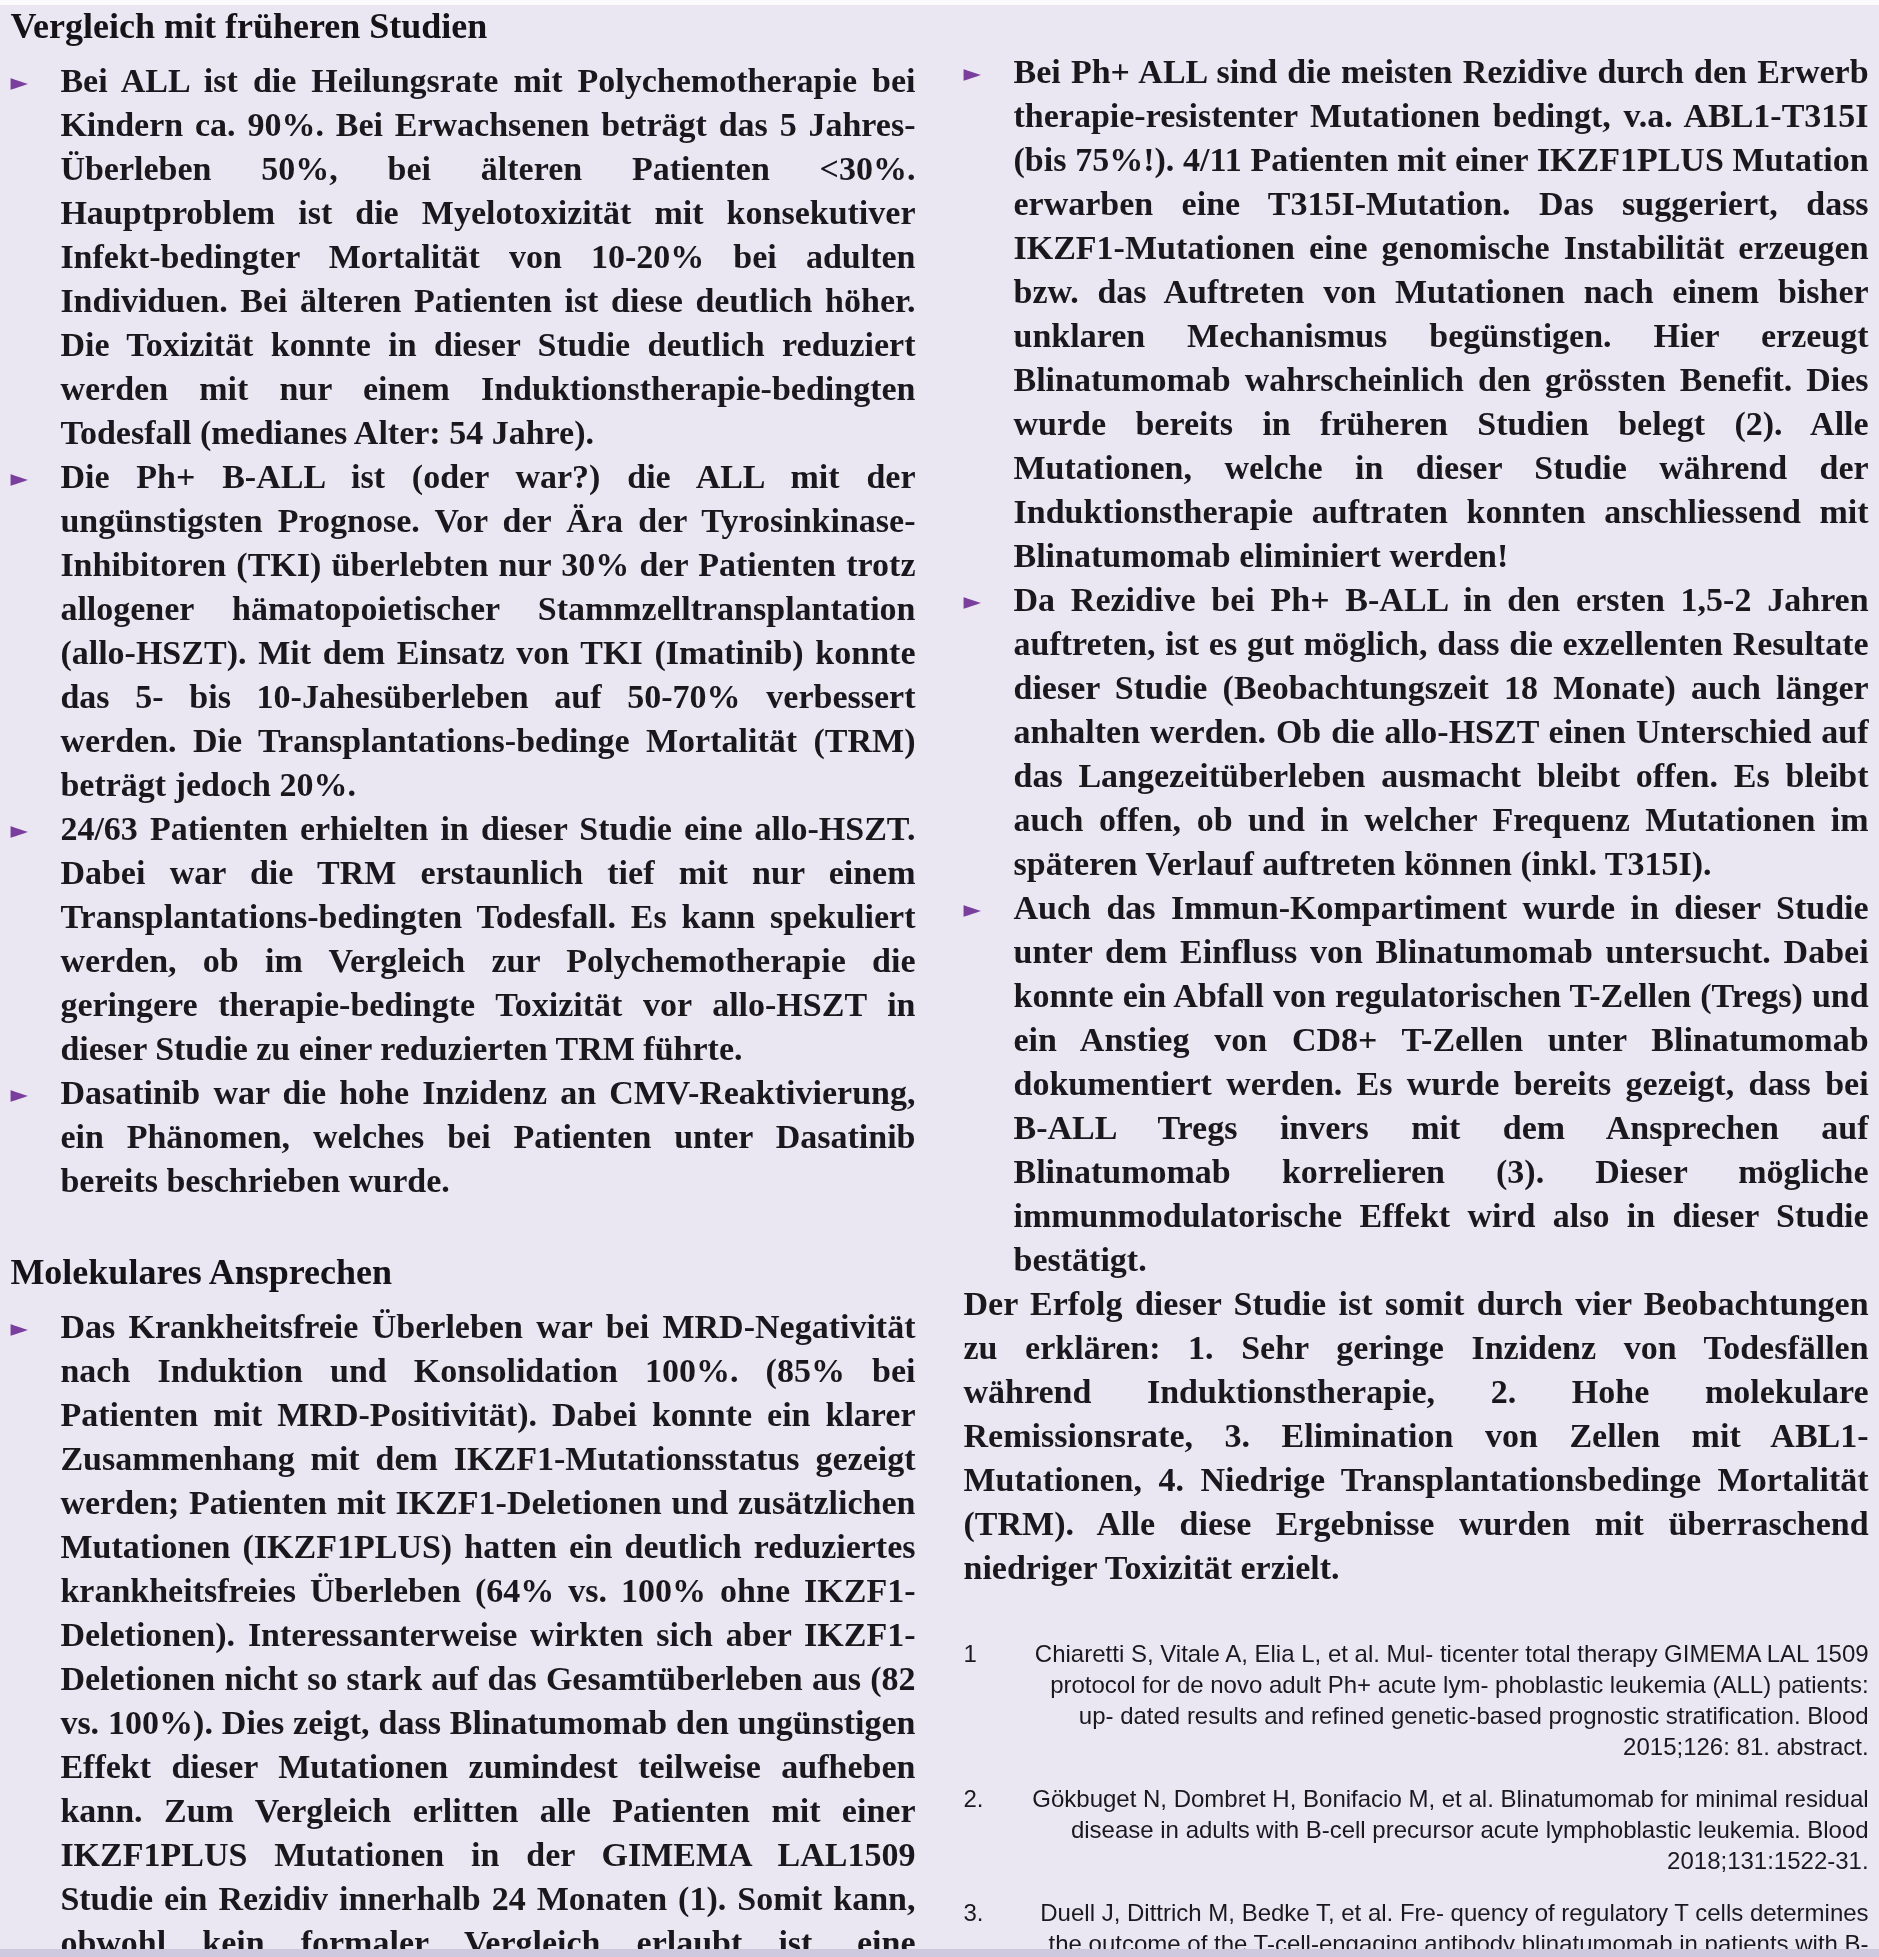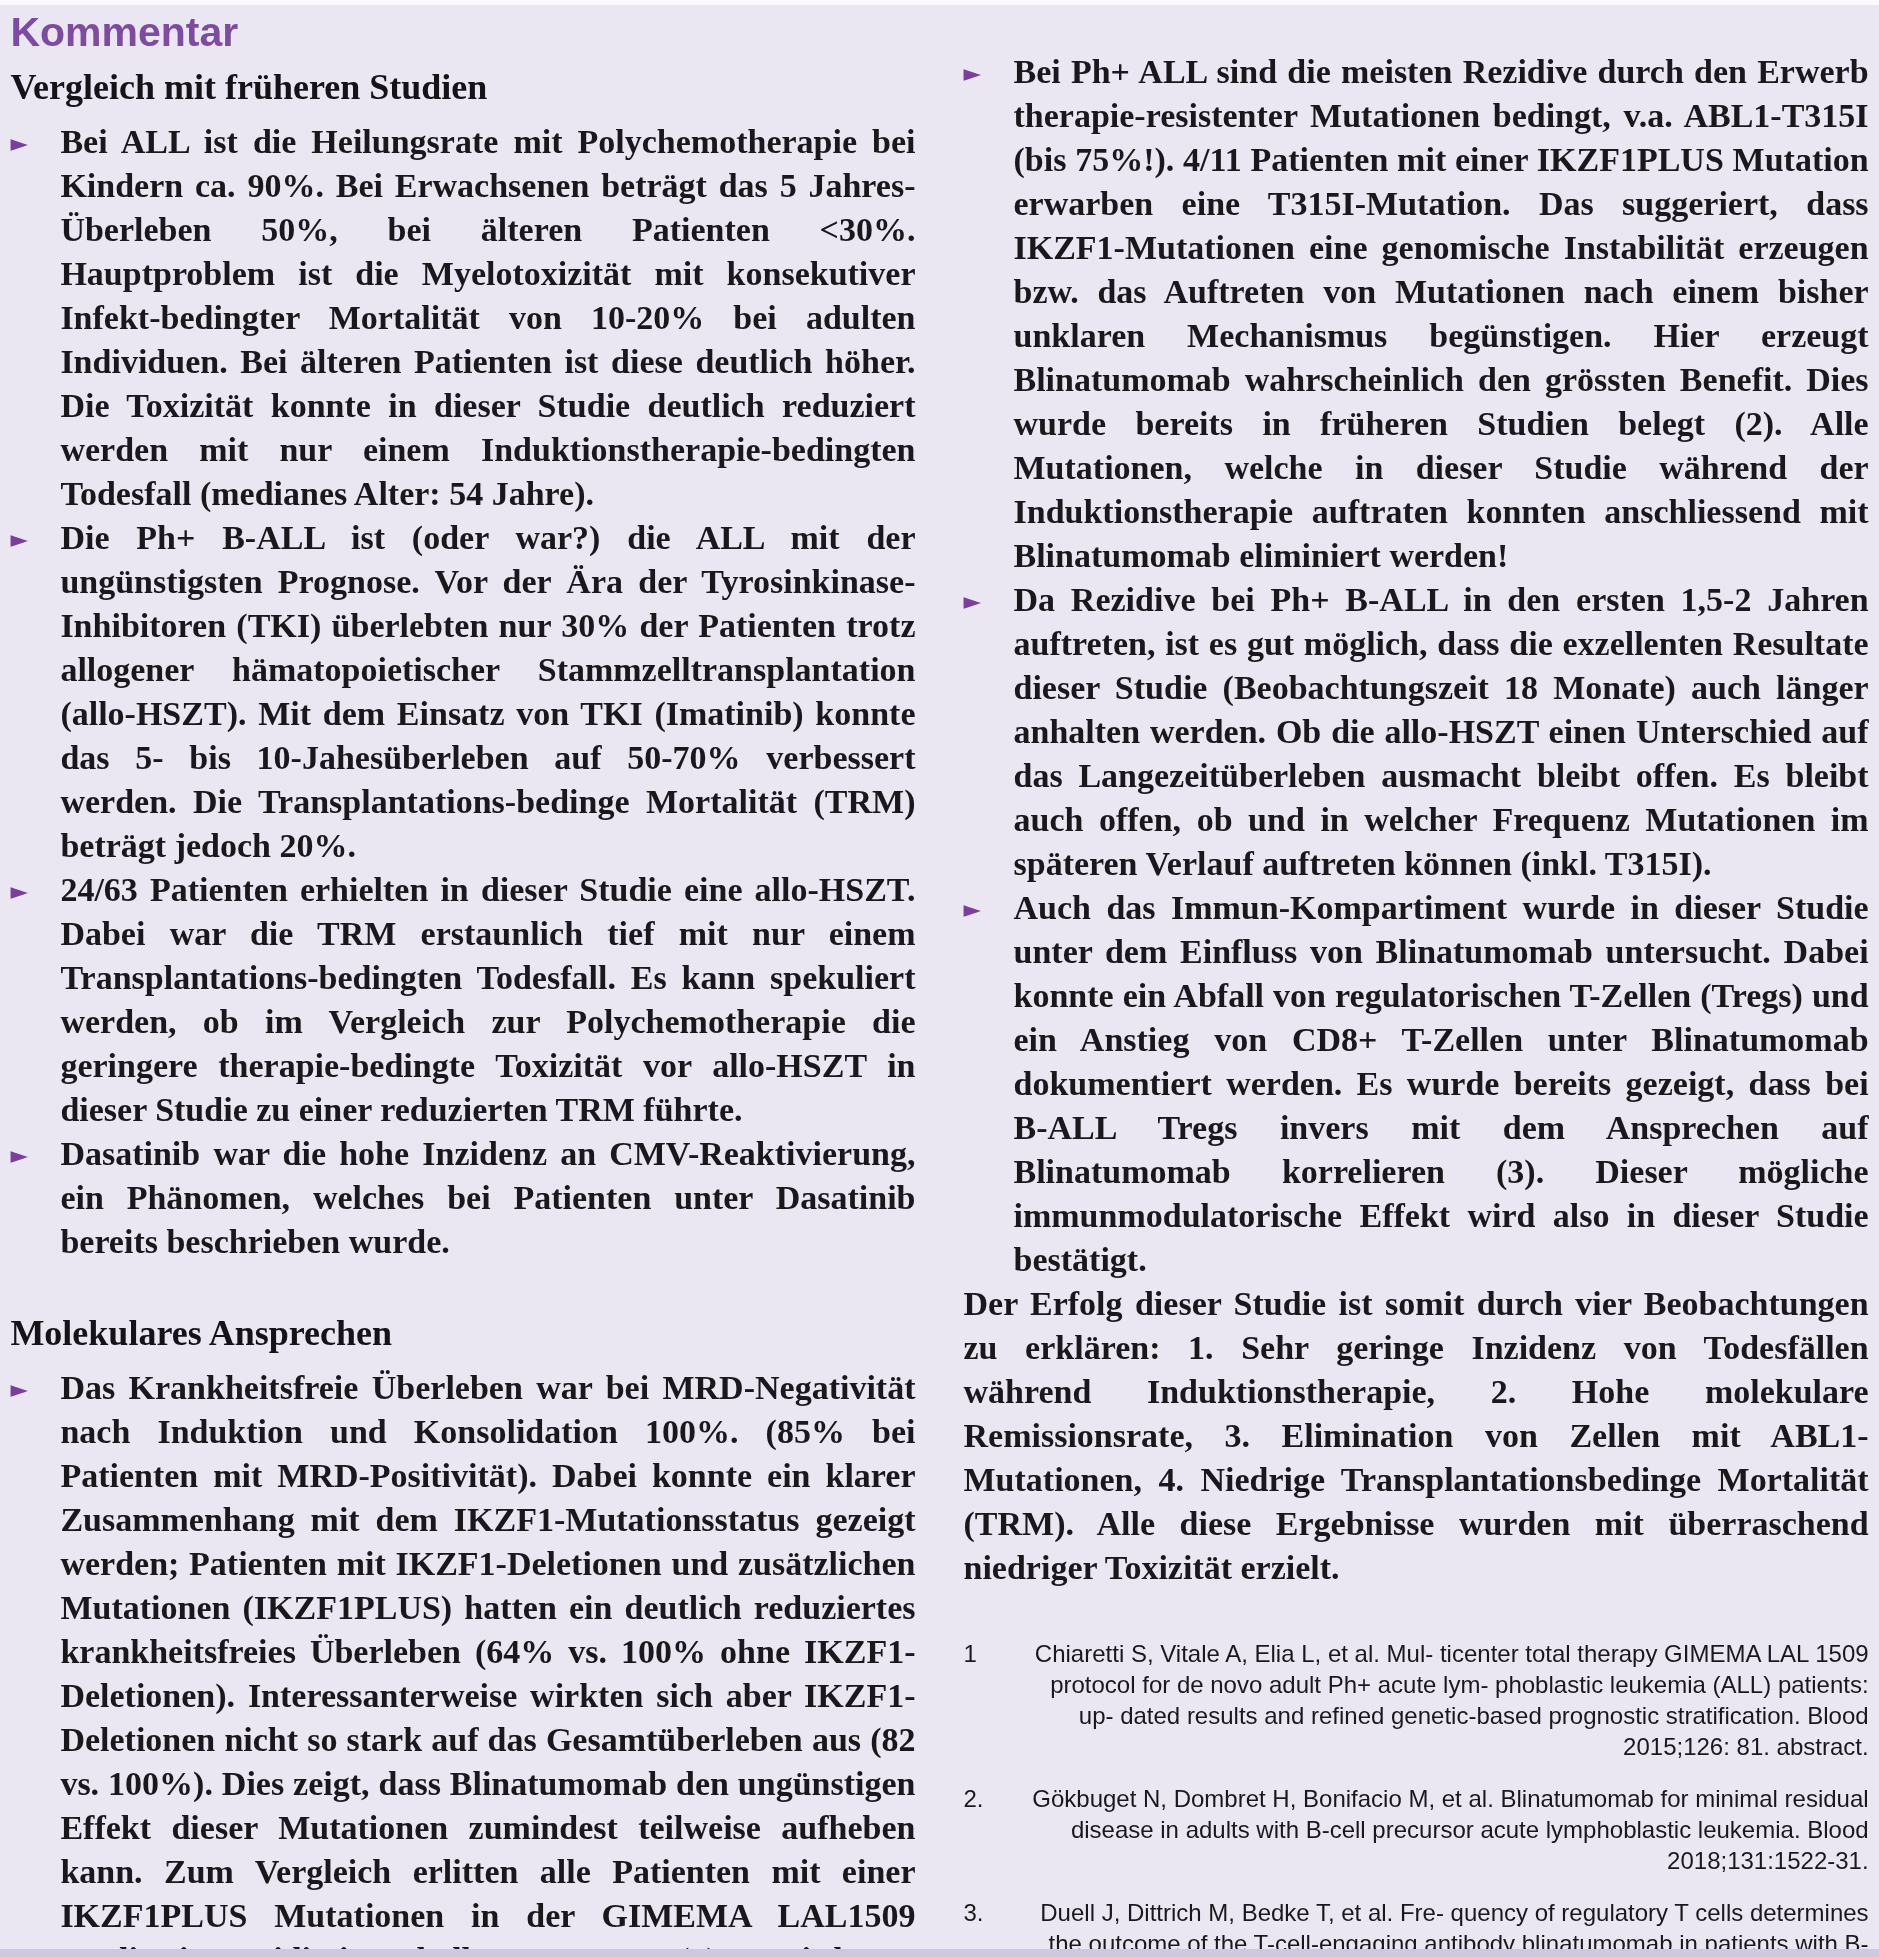--- a/index.html
+++ b/index.html
@@ -75,21 +75,20 @@
   .ref-text { flex: 1 1 auto; text-align: right; }
 </style>
 </head>
 <body>
 
 <div class="top-strip"></div>
 
 <div class="columns">
 
   <div class="col col-left">
-    <h1 class="page-title">Kommentar</h1>
 
     <h2 class="section-heading">Vergleich mit früheren Studien</h2>
 
     <div class="bullet">
       <span class="marker">►</span>
       <p>Bei ALL ist die Heilungsrate mit Polychemotherapie bei Kindern ca. 90%. Bei Erwachsenen beträgt das 5 Jahres-Überleben 50%, bei älteren Patienten &lt;30%. Hauptproblem ist die Myelotoxizität mit konsekutiver Infekt-bedingter Mortalität von 10-20% bei adulten Individuen. Bei älteren Patienten ist diese deutlich höher. Die Toxizität konnte in dieser Studie deutlich reduziert werden mit nur einem Induktionstherapie-bedingten Todesfall (medianes Alter: 54 Jahre).</p>
     </div>
     <div class="bullet">
       <span class="marker">►</span>
       <p>Die Ph+ B-ALL ist (oder war?) die ALL mit der ungünstigsten Prognose. Vor der Ära der Tyrosinkinase-Inhibitoren (TKI) überlebten nur 30% der Patienten trotz allogener hämatopoietischer Stammzelltransplantation (allo-HSZT). Mit dem Einsatz von TKI (Imatinib) konnte das 5- bis 10-Jahesüberleben auf 50-70% verbessert werden.  Die Transplantations-bedinge Mortalität (TRM) beträgt jedoch 20%.</p>

